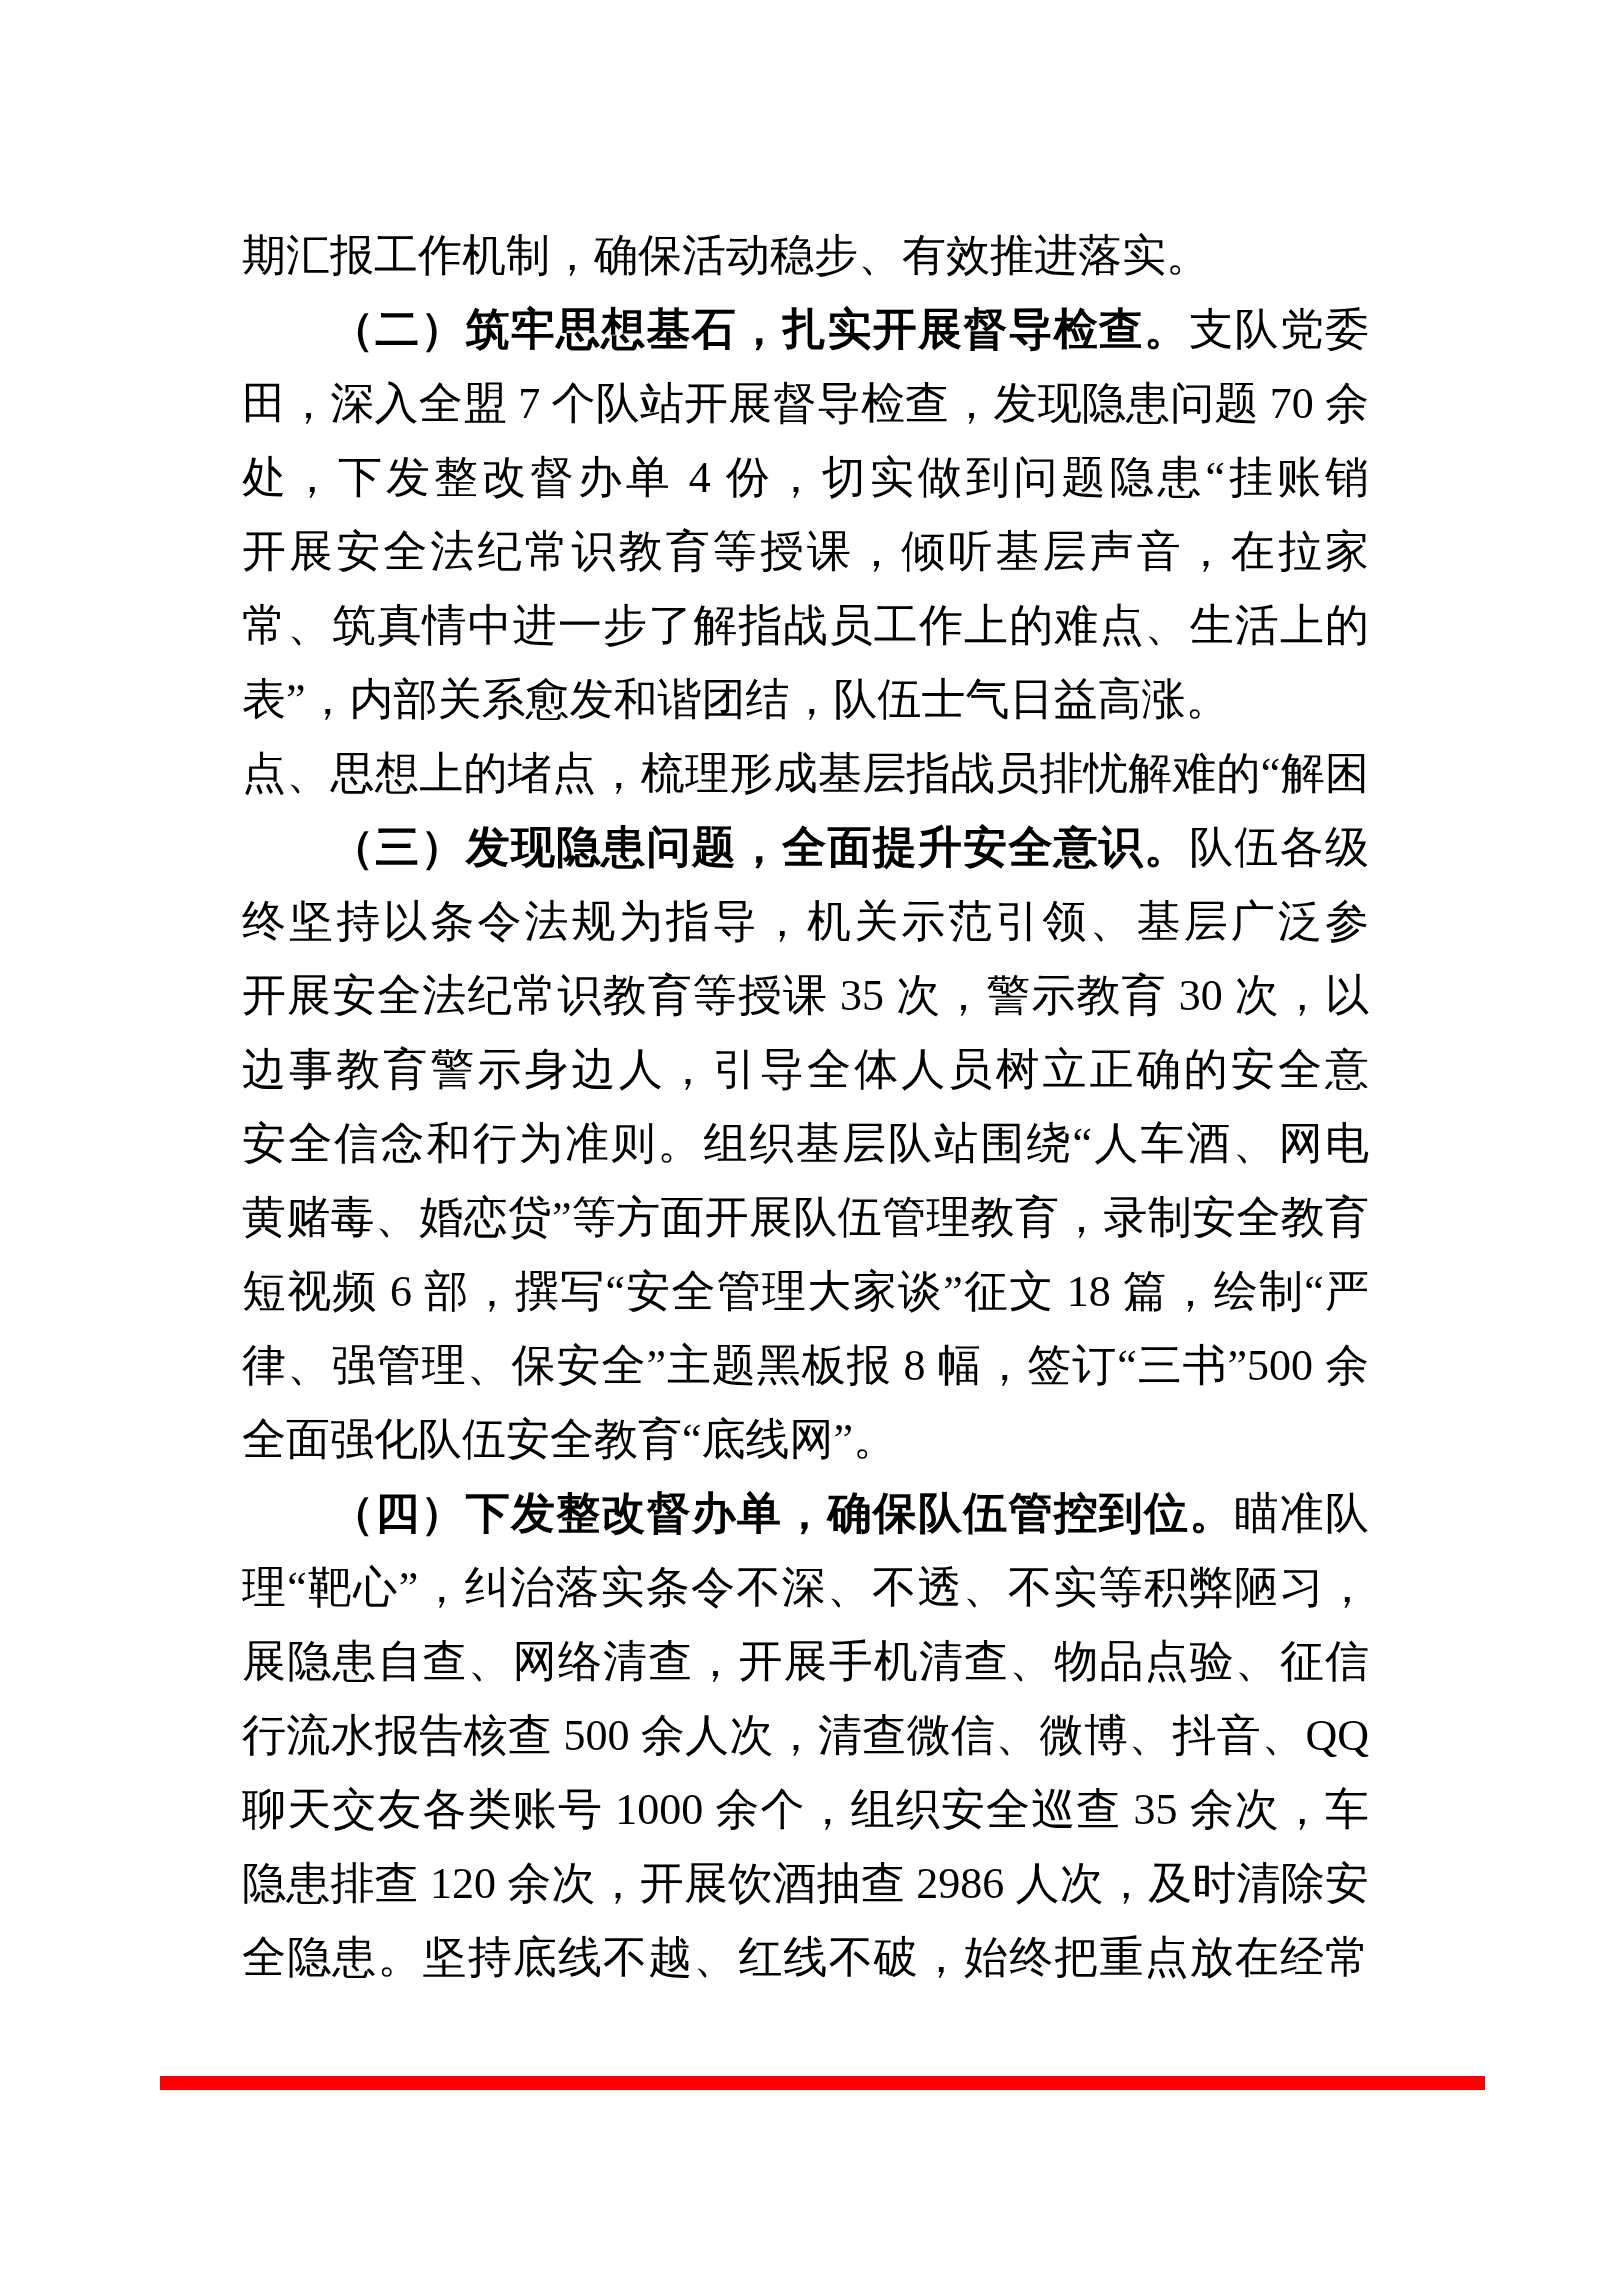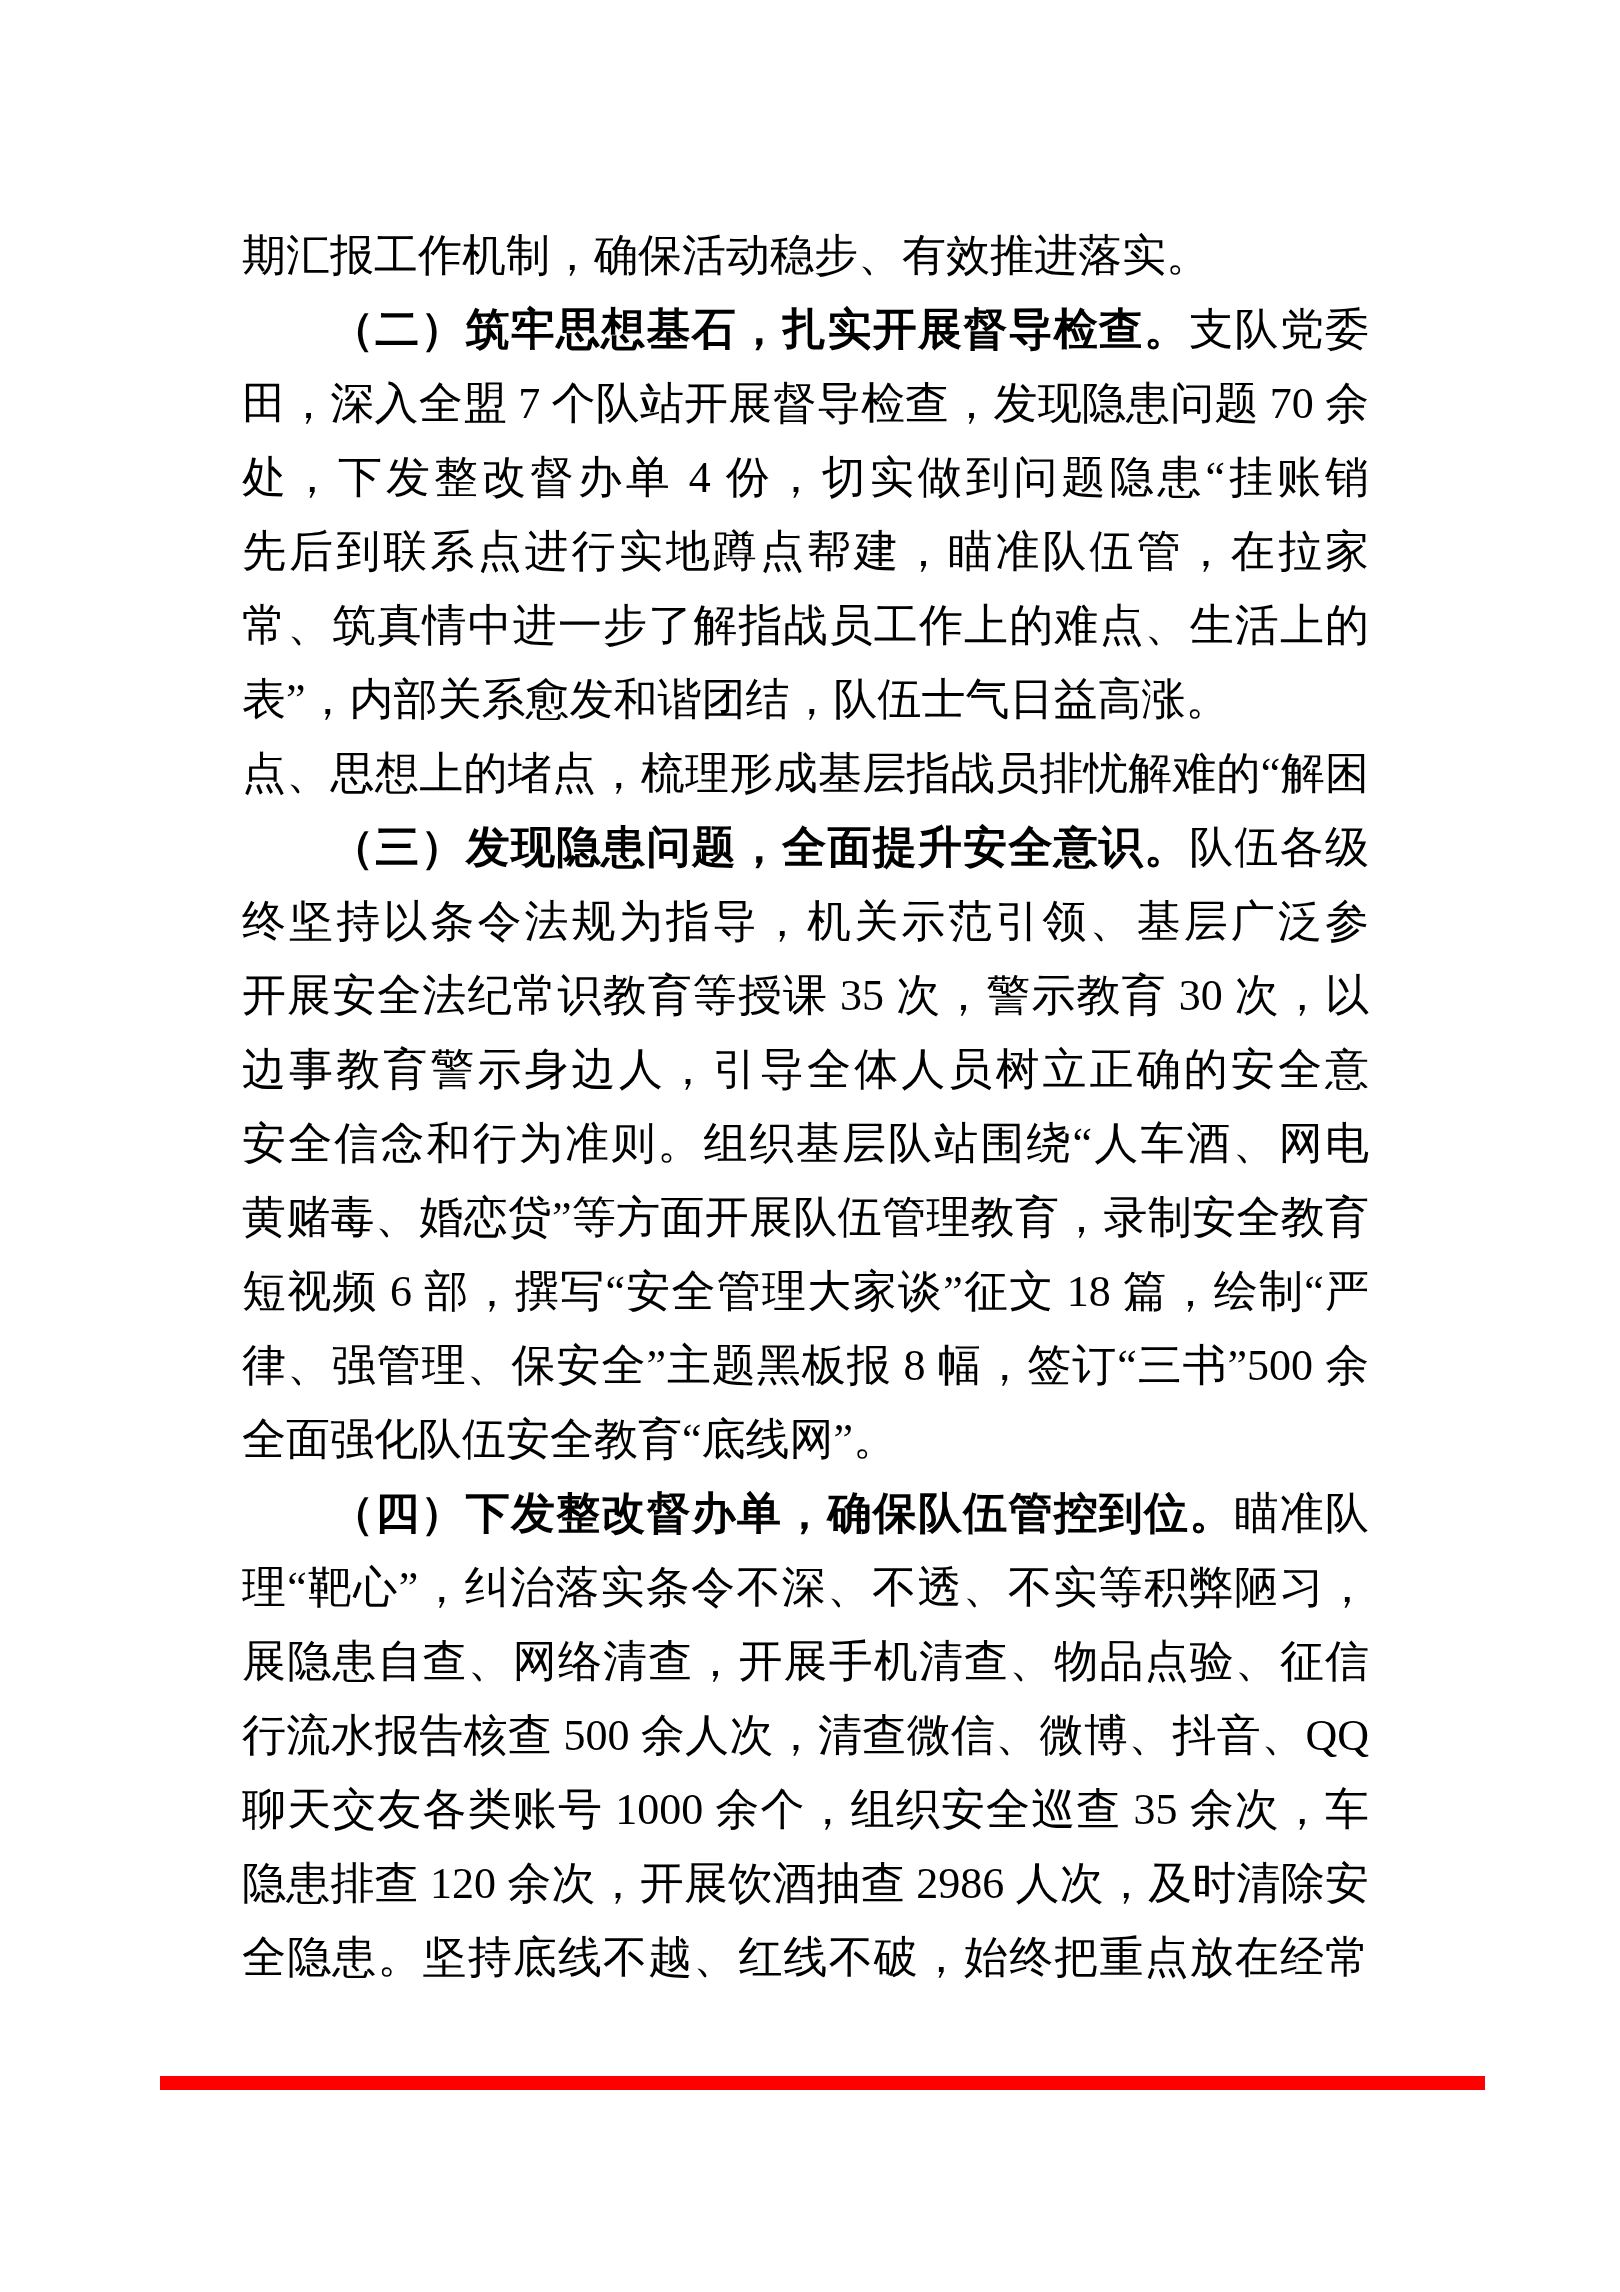--- a/index.html
+++ b/index.html
@@ -48,21 +48,21 @@
 <body style="background: rgb(255, 255, 255);">
 
 <div class="content" id="doc-content" style="color: rgb(0, 0, 0);">
     <div class="paragraph">
       <div class="line last"><span class="seg">期汇报工作机制，确保活动稳步、有效推进落实。</span></div>
     </div>
     <div class="paragraph">
       <div class="line indent"><span class="seg bold">（二）筑牢思想基石，扎实开展督导检查。</span><span class="seg">支队党委成</span></div>
       <div class="line"><span class="seg">田，深入全盟 7 个队站开展督导检查，发现隐患问题 70 余</span></div>
       <div class="line"><span class="seg">处，下发整改督办单 4 份，切实做到问题隐患“挂账销号”。</span></div>
-      <div class="line"><span class="seg">先后到联系点进行实地蹲点帮建，瞄准队伍管，在拉家</span></div>
+      <div class="line"><span class="seg">开展安全法纪常识教育等授课，倾听基层声音，在拉家</span></div>
       <div class="line"><span class="seg">常、筑真情中进一步了解指战员工作上的难点、生活上的困</span></div>
       <div class="line last"><span class="seg">表”，内部关系愈发和谐团结，队伍士气日益高涨。</span></div>
       <div class="line"><span class="seg">点、思想上的堵点，梳理形成基层指战员排忧解难的“解困</span></div>
     </div>
     <div class="paragraph">
       <div class="line indent"><span class="seg bold">（三）发现隐患问题，全面提升安全意识。</span><span class="seg">队伍各级始</span></div>
       <div class="line"><span class="seg">终坚持以条令法规为指导，机关示范引领、基层广泛参与，</span></div>
       <div class="line"><span class="seg">开展安全法纪常识教育等授课 35 次，警示教育 30 次，以身</span></div>
       <div class="line"><span class="seg">边事教育警示身边人，引导全体人员树立正确的安全意识、</span></div>
       <div class="line"><span class="seg">安全信念和行为准则。组织基层队站围绕“人车酒、网电密、</span></div>

